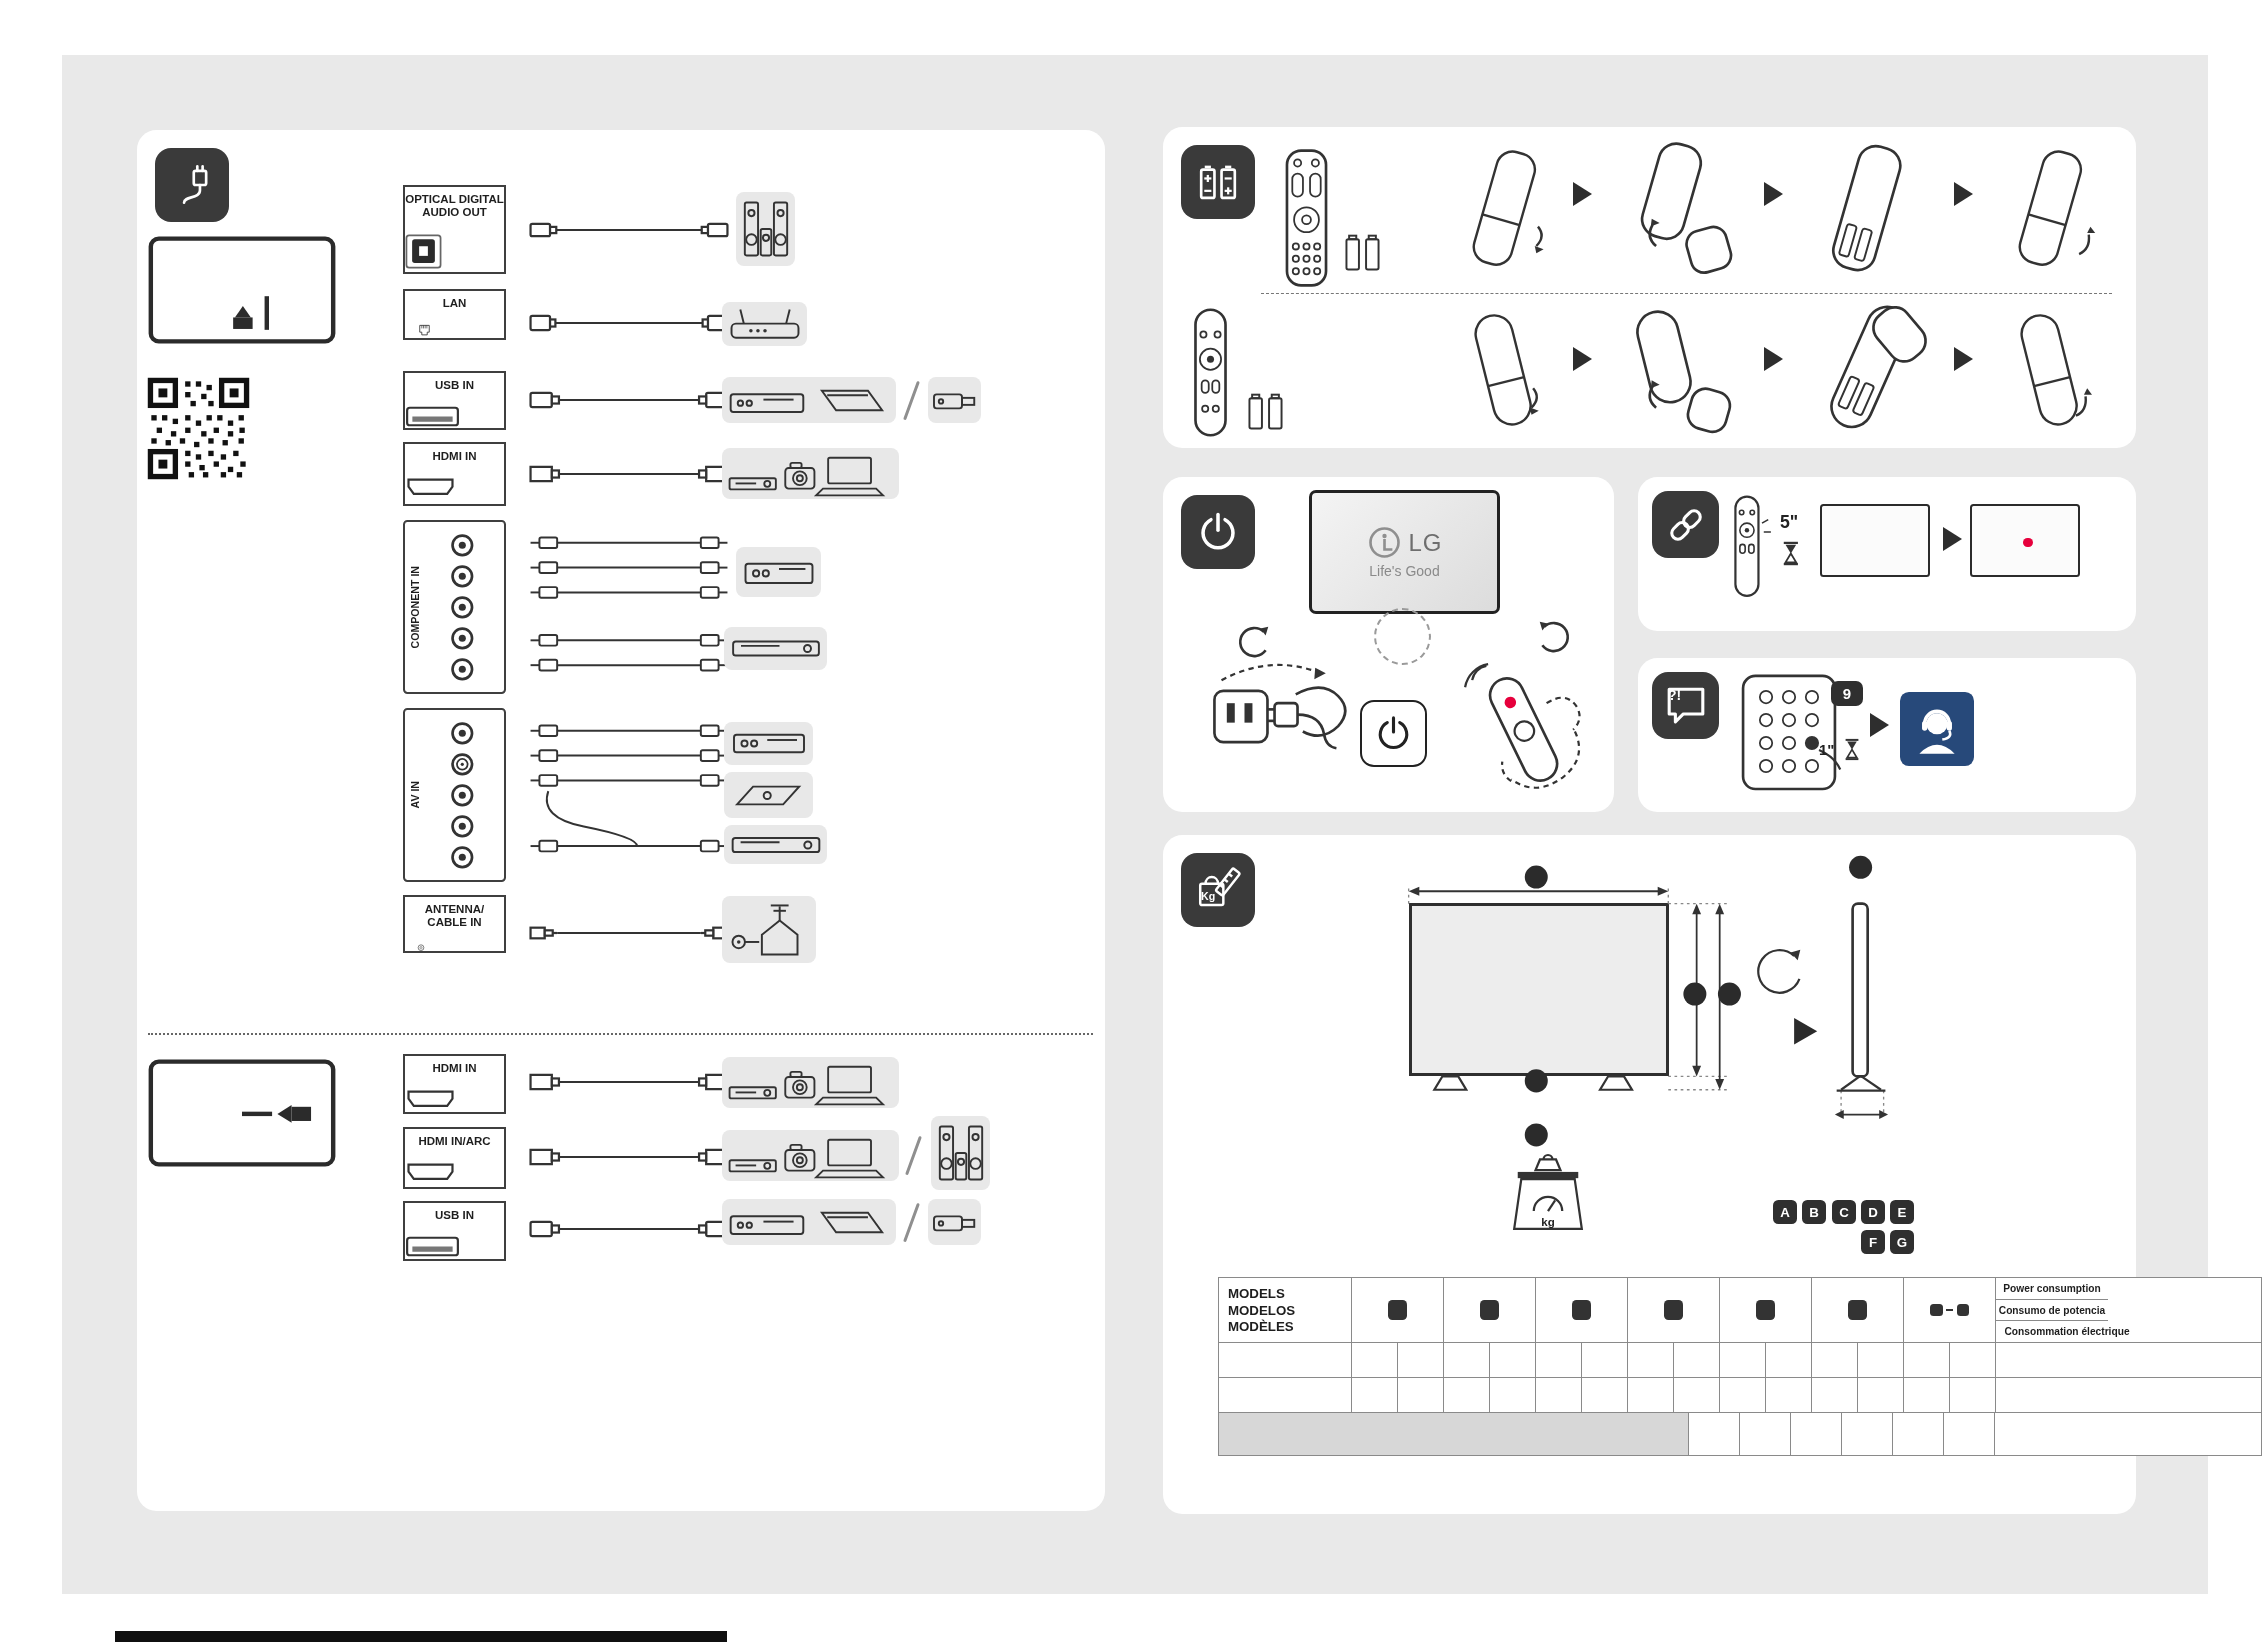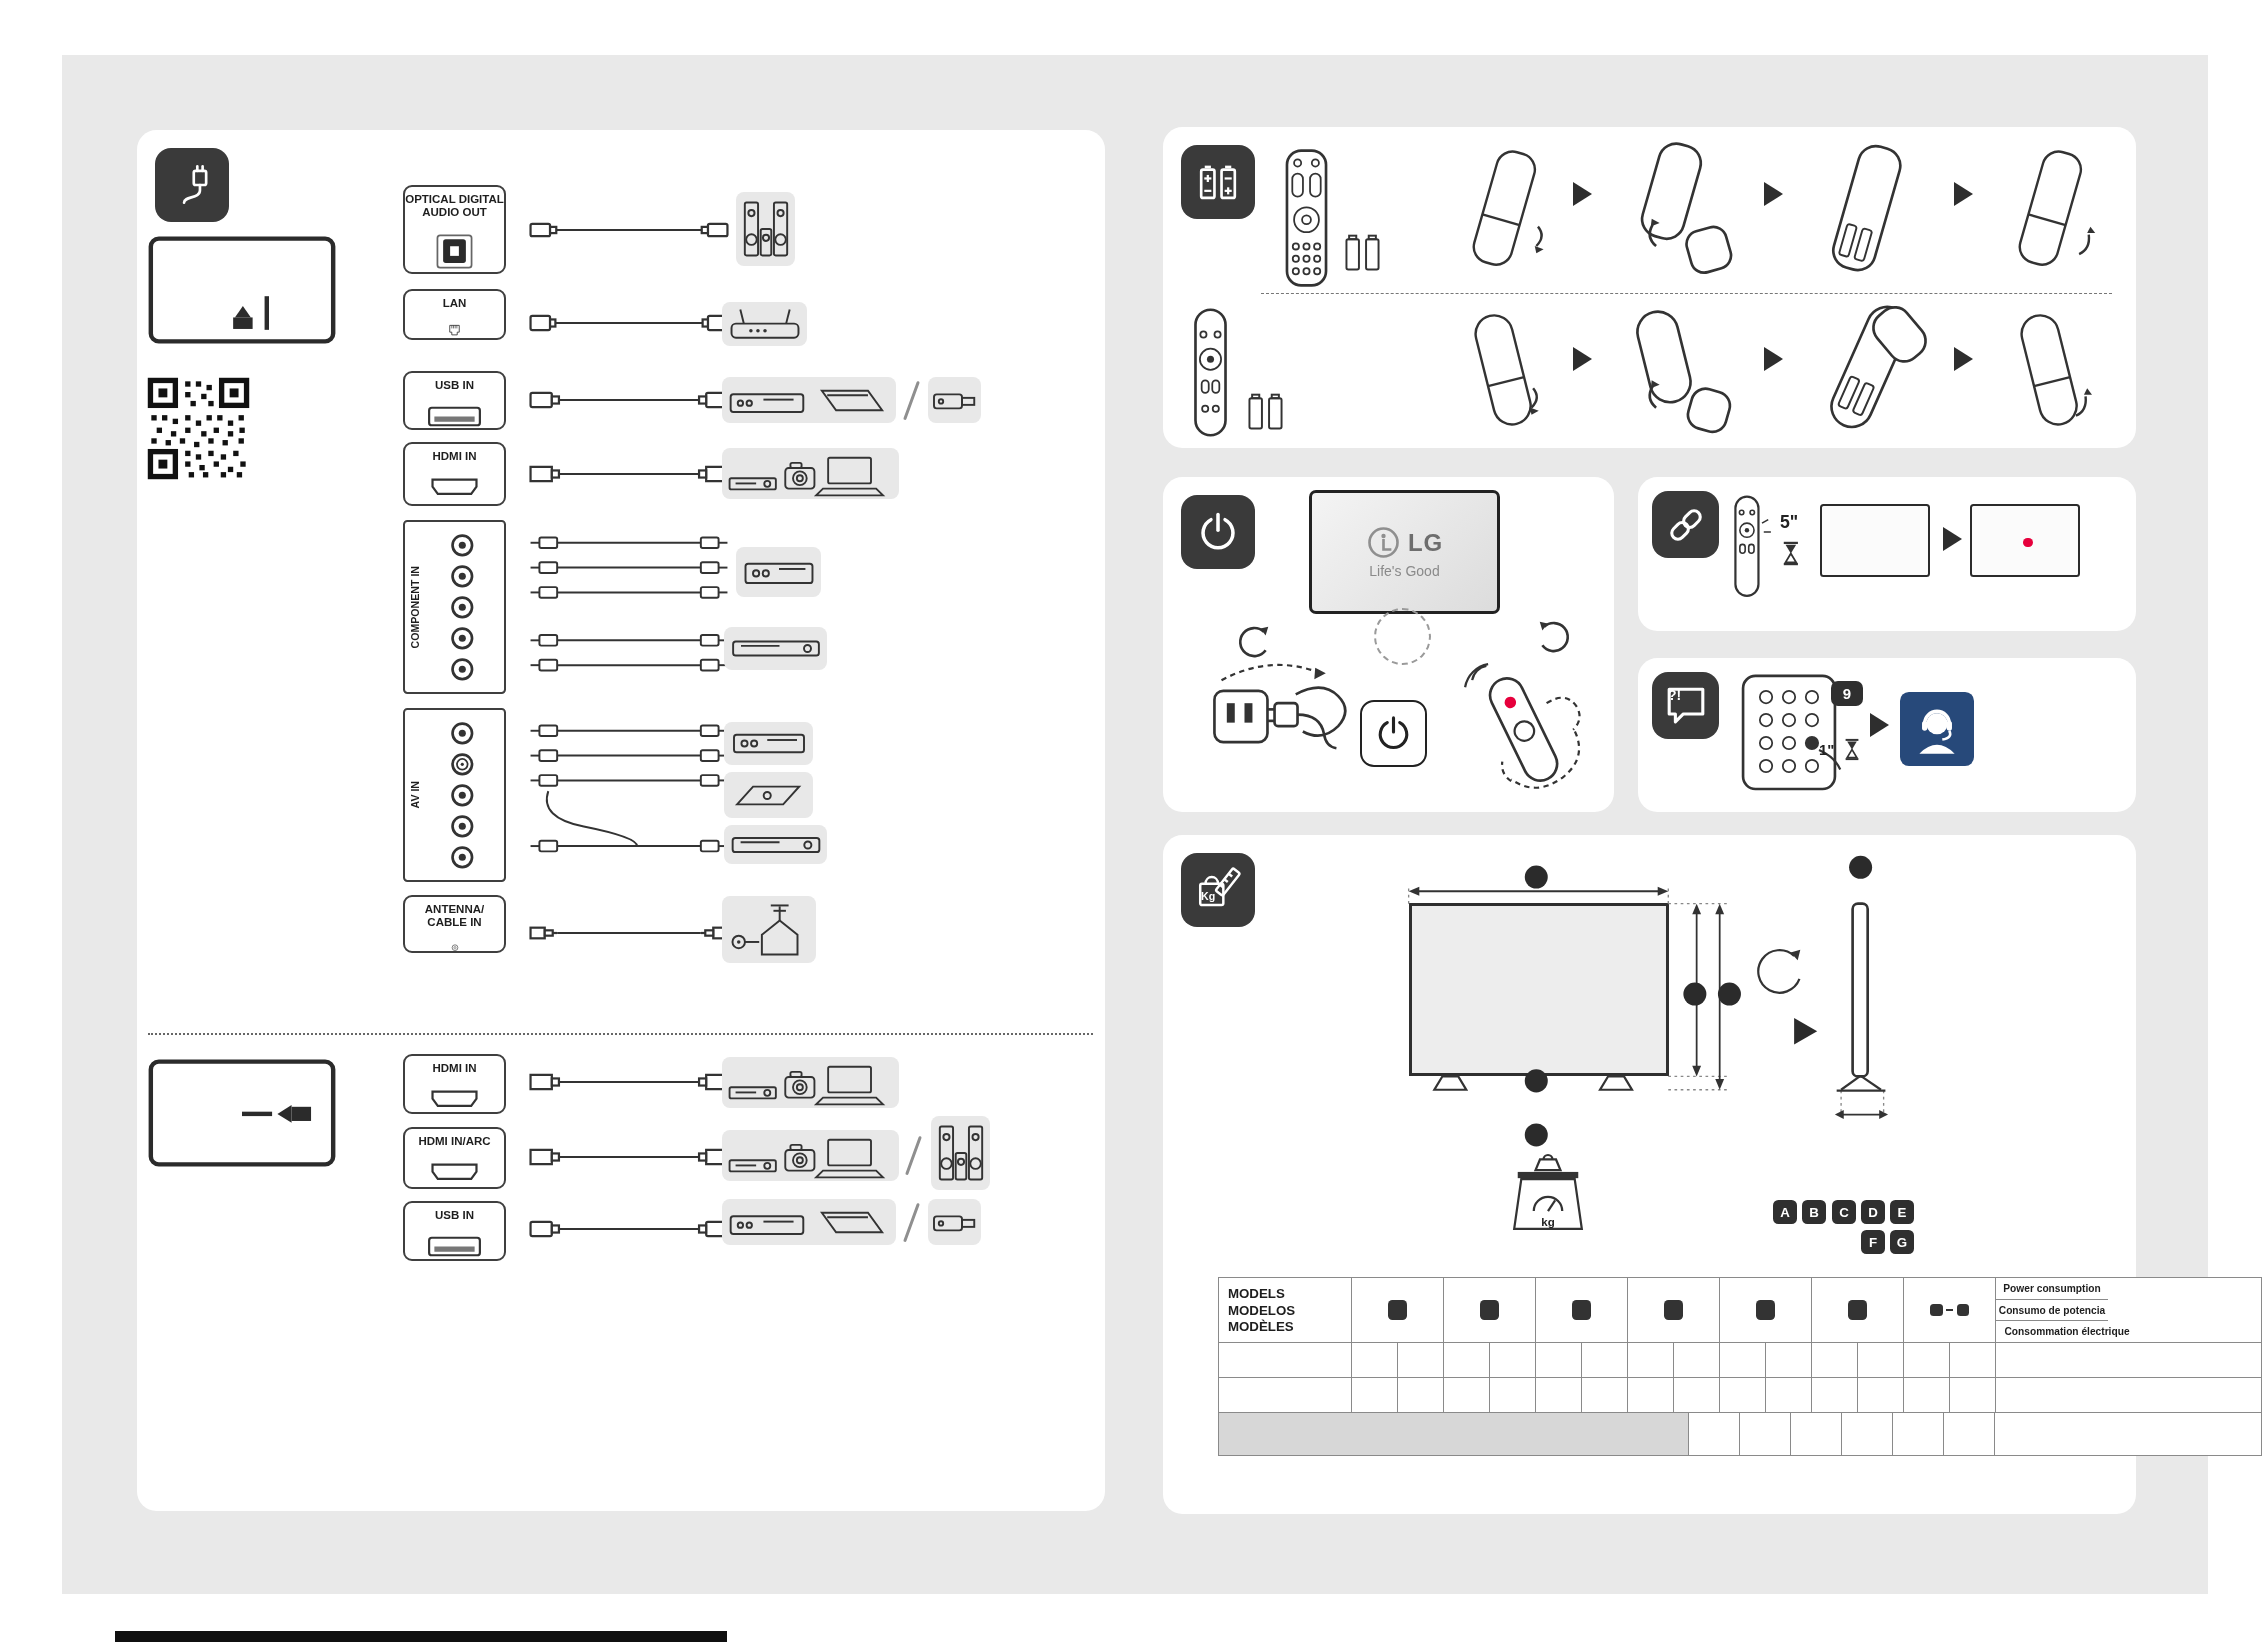--- a/index.html
+++ b/index.html
@@ -6,42 +6,42 @@
   html,body { background:#ffffff; }
   body { font-family:"Liberation Sans", sans-serif; color:#1e1e1e; }
   .page { position:relative; width:2265px; height:1642px; background:#ffffff; overflow:hidden; }
   .sheet { position:absolute; left:62px; top:55px; width:2146px; height:1539px; background:#e9e9e9; }
   .panel { position:absolute; background:#ffffff; border-radius:19.5px; }
   .abs { position:absolute; }
   .dark-icon { position:absolute; background:#3a3a3a; border-radius:16px; display:flex; align-items:center; justify-content:center; }
   .icon-glyph { position:absolute; color:#fff; font-weight:700; }
 
   
-  .portbox { position:absolute; left:266px; width:103px; background:#fff; border:2.2px solid #3f3f3f; border-radius:9px;
-             display:flex; flex-direction:column; align-items:center; gap:14px; padding-top:6.2px; }
+  .portbox { position:absolute; left:266px; width:103px; background:#fff; border:2.2px solid #3f3f3f; border-radius:0;
+             display:flex; flex-direction:column; gap:14px; padding-top:6.2px; }
   .plabel { font-size:11.5px; font-weight:700; color:#1e1e1e; text-align:center; white-space:pre-line; line-height:1.15; }
   .portgroup { position:absolute; left:266px; width:103px; background:#fff; border:2.2px solid #3f3f3f; border-radius:4.4px;
                display:flex; align-items:center; }
   .vlabel { writing-mode:vertical-rl; transform:rotate(180deg); font-size:10.6px; font-weight:700; margin-left:4.4px; }
   .jackcol { display:flex; flex-direction:column; gap:4.4px; flex:1; align-items:center; padding:7px 0; }
   .tile { position:absolute; background:#e8e8e8; border-radius:8px; display:flex; align-items:center; justify-content:center; }
   .dotted-sep { position:absolute; border-top:2.7px dotted #666; height:0; }
   .dashed-sep { position:absolute; border-top:1.8px dashed #777; height:0; }
   .tri { position:absolute; width:0; height:0; border-left:19.5px solid #2e2e2e; border-top:12.4px solid transparent; border-bottom:12.4px solid transparent; }
   .slash { position:absolute; width:2.7px; background:#8f8f8f; transform:rotate(20deg); border-radius:1.8px; }
   .badge { position:absolute; width:24px; height:24px; border-radius:5.3px; background:#2f2f2f; color:#fff;
            font-size:13.3px; font-weight:700; display:flex; align-items:center; justify-content:center; }
   .tvframe { position:absolute; border:2.7px solid #2b2b2b; border-radius:3.5px; background:#fbfbfb; }
 
   
   .power-tv { position:absolute; border:3.5px solid #222; border-radius:7px;
               background:linear-gradient(135deg,#f4f4f4 0%,#dcdcdc 100%);
               display:flex; flex-direction:column; align-items:center; justify-content:center; gap:2.7px; }
   .lg-row { display:flex; align-items:center; gap:7px; }
-  .lg-word { font-size:24px; font-weight:700; color:#6e6e6e; letter-spacing:0.9px; }
+  .lg-word { font-size:24px; font-weight:400; color:#6e6e6e; letter-spacing:0.9px; }
   .lg-tag { font-size:14px; color:#8a8a8a; }
   .dashed-circle { position:absolute; border:2.2px dashed #9a9a9a; border-radius:50%; }
   .pwr-btn { position:absolute; border:2.7px solid #222; border-radius:14px; background:#fff;
              display:flex; align-items:center; justify-content:center; }
 
   
   .spec-table { position:absolute; left:55px; top:442px; width:1044px; border:1.8px solid #8a8a8a; background:#fff; }
   .t-flex { display:flex; }
   .t-c { border-right:1.3px solid #8a8a8a; display:flex; align-items:center; justify-content:center; }
   .t-lbl { font-size:13.3px; font-weight:700; }

